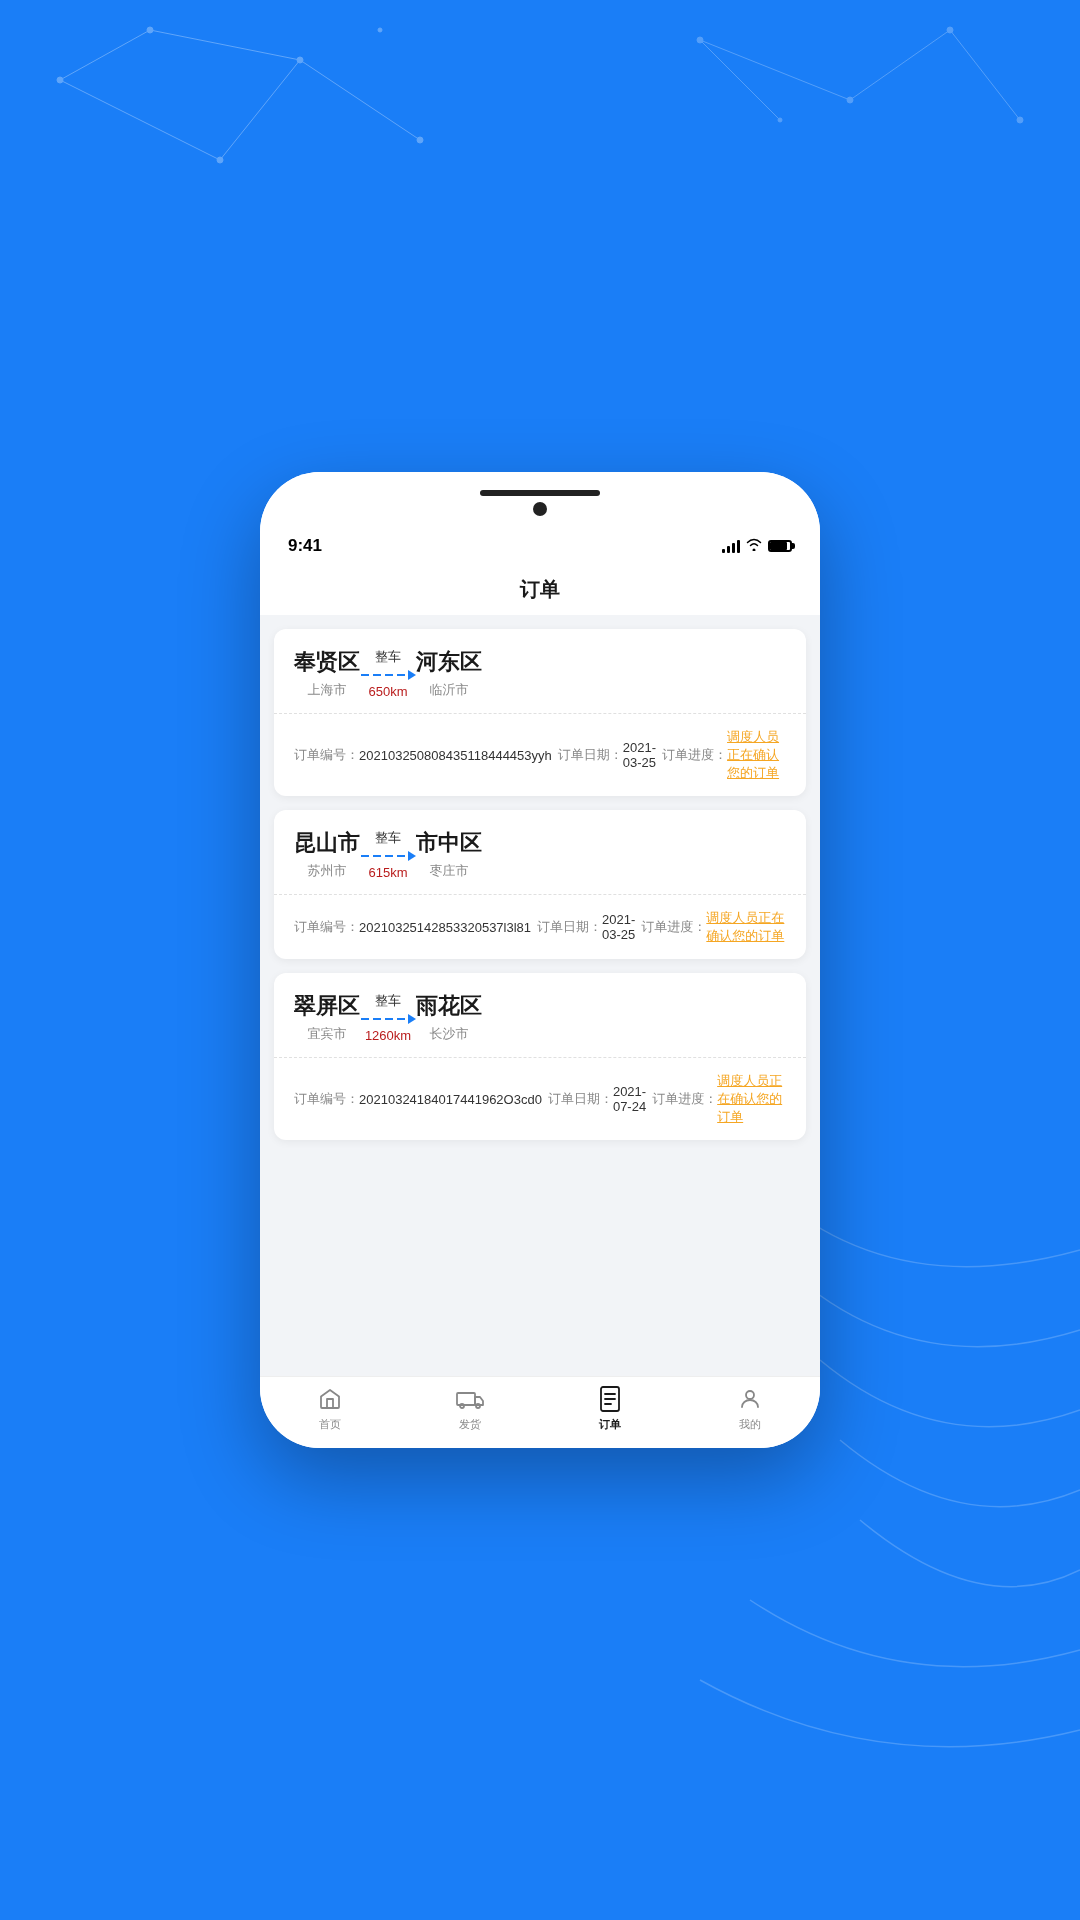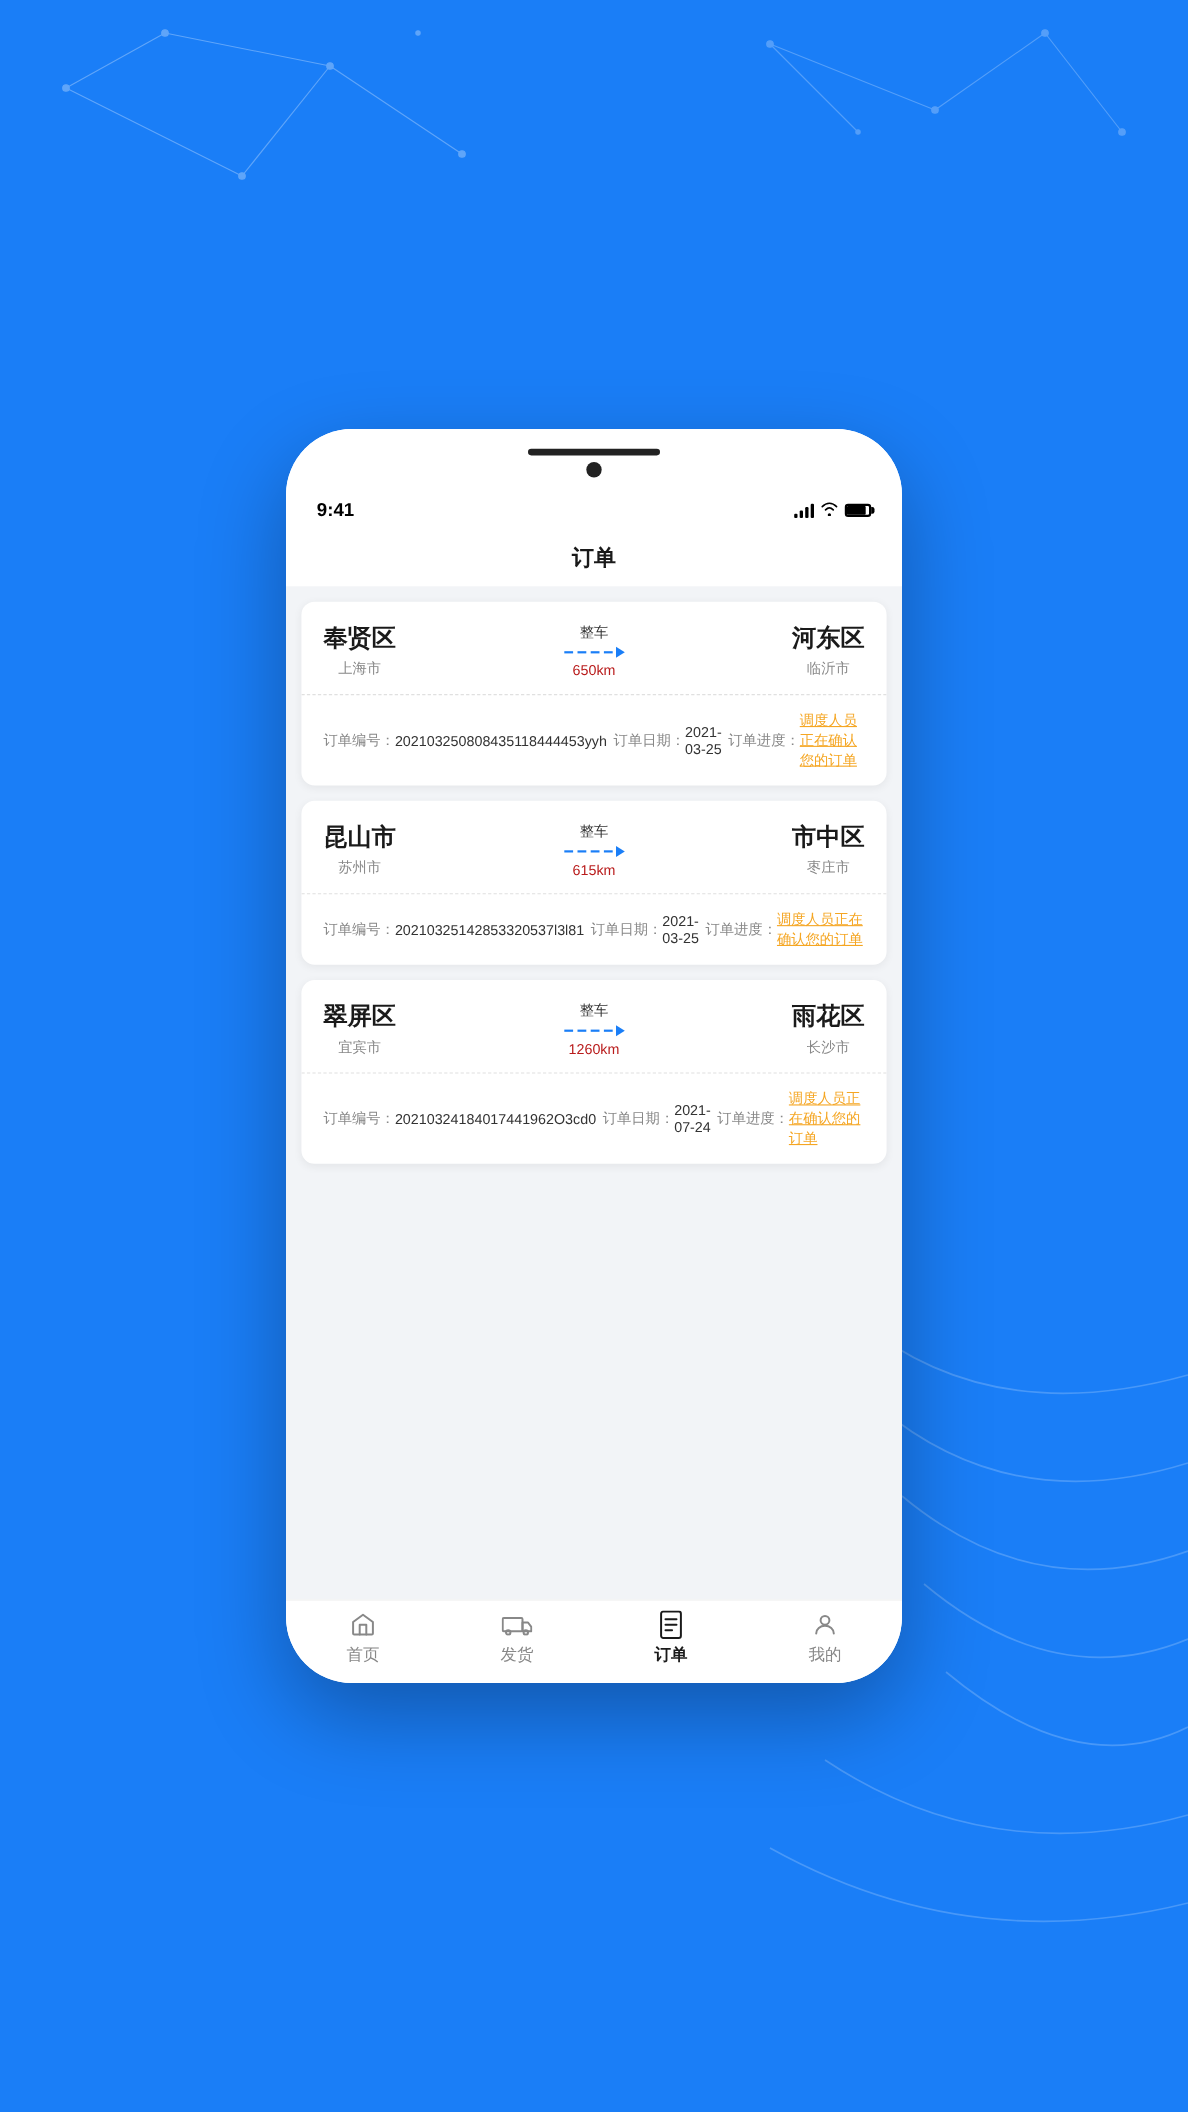--- a/index.html
+++ b/index.html
@@ -20,21 +20,21 @@
       inset: 0;
       pointer-events: none;
       overflow: hidden;
     }
     .bg-decor svg {
       width: 100%;
       height: 100%;
     }
     .phone-frame {
       width: 560px;
-      height: 1140px;
+      height: 976px;
       background: #fff;
       border-radius: 60px;
       box-shadow: 0 30px 80px rgba(0,0,0,0.3);
       position: relative;
       overflow: hidden;
       display: flex;
       flex-direction: column;
     }
     .phone-notch-area {
       background: #fff;
@@ -166,21 +166,21 @@
     }
     .order-card {
       background: #fff;
       border-radius: 12px;
       overflow: hidden;
       box-shadow: 0 2px 8px rgba(0,0,0,0.06);
     }
     .order-route {
       display: flex;
       align-items: center;
-      justify-content: space-between;
+      justify-content: flex-start;
       padding: 18px 20px 14px;
       border-bottom: 1px dashed #e0e0e0;
     }
     .route-endpoint {
       display: flex;
       flex-direction: column;
       align-items: center;
       gap: 4px;
     }
     .city-name {
@@ -250,21 +250,21 @@
       cursor: pointer;
     }
     .nav-icon {
       width: 28px;
       height: 28px;
       display: flex;
       align-items: center;
       justify-content: center;
     }
     .nav-label {
-      font-size: 15px;
+      font-size: 11px;
       color: #888;
     }
     .nav-item.active .nav-label {
       color: #1a1a1a;
     }
     .nav-item.active .nav-icon svg {
       stroke: #1a1a1a;
     }
     .dash-line {
       display: flex;

